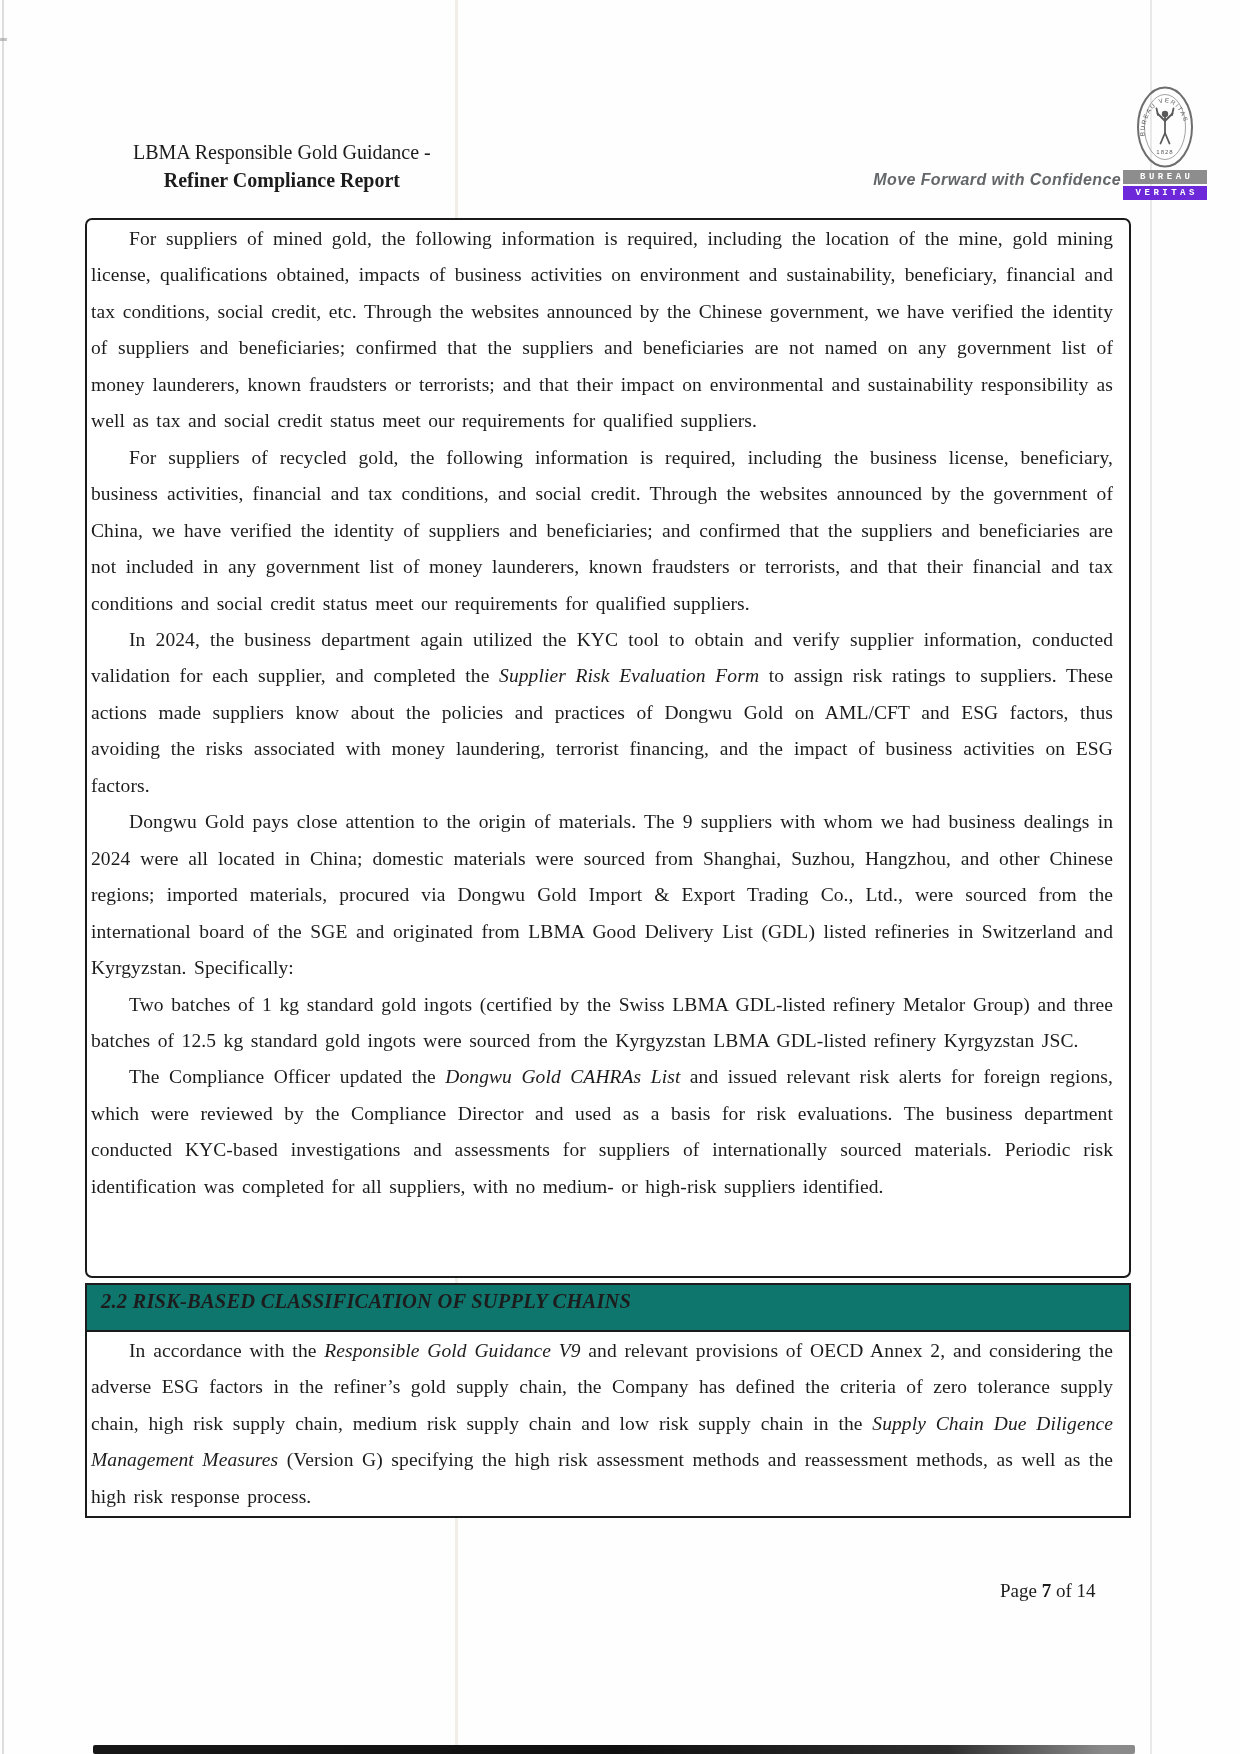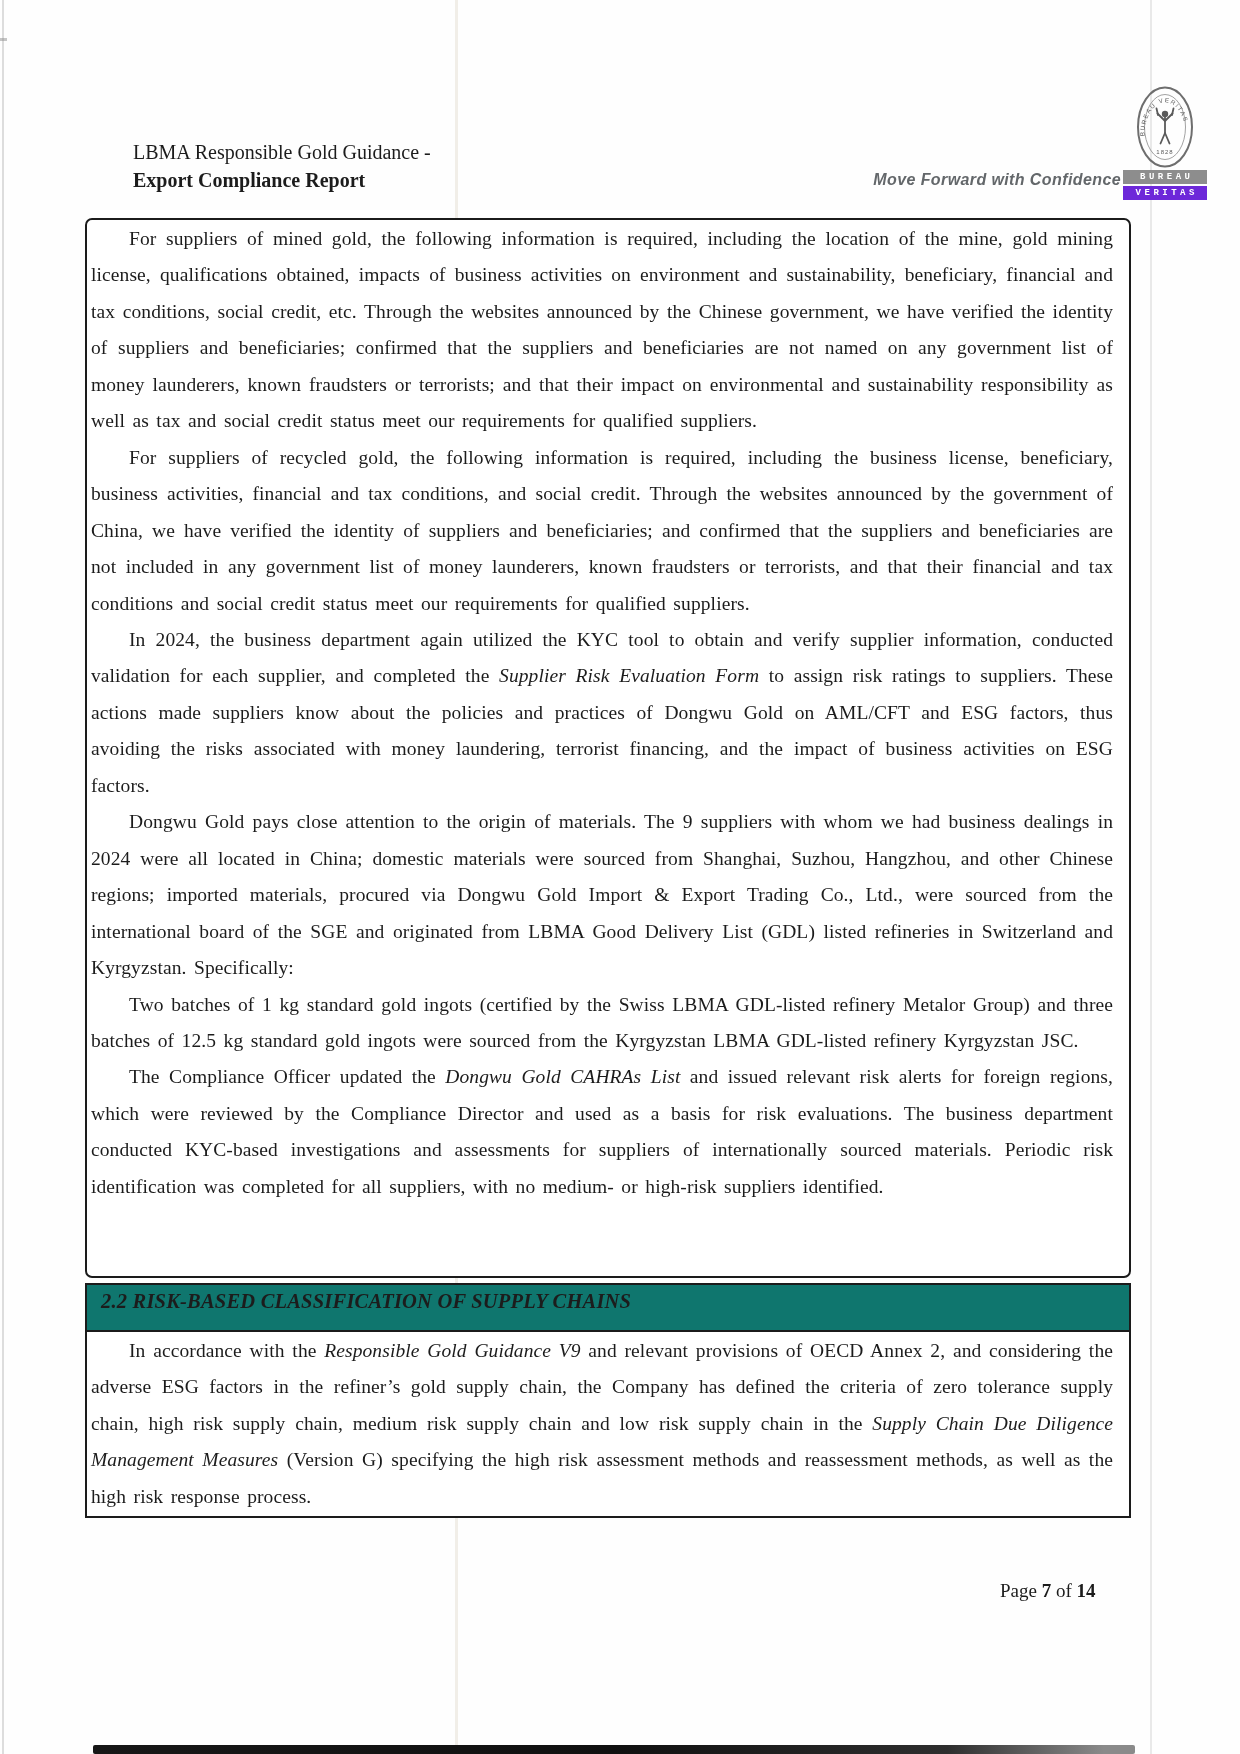--- a/index.html
+++ b/index.html
@@ -18,21 +18,21 @@
   .edge-tick       { position: absolute; left: 0;      top: 38px; width: 7px; height: 3px; background: rgba(140,140,140,0.5); }
   .fold-line       { position: absolute; left: 455px;  top: 0; width: 3px; height: 1754px; background: rgba(222,216,200,0.40); }
   .edge-line-right { position: absolute; left: 1150px; top: 0; width: 2px; height: 1754px; background: rgba(185,185,185,0.30); }
   .bottom-artifact {
     position: absolute; left: 93px; top: 1745px; width: 1042px; height: 9px;
     background: linear-gradient(90deg, #171717 0%, #101010 50%, #2e2e2e 82%, #8a8a8a 97%);
     border-radius: 2px;
   }
 
   
-  .header { position: absolute; left: 133px; top: 138px; font-size: 20px; line-height: 28px; }
+  .header { position: absolute; left: 133px; top: 138px; font-size: 20px; line-height: 28px; text-align: center; }
   .header .hl2 { font-weight: bold; }
 
   .tagline {
     position: absolute; left: 724px; top: 171px; width: 397px; text-align: right;
     font-family: "Liberation Sans", "DejaVu Sans", sans-serif;
     font-style: italic; font-weight: bold; font-size: 16px; letter-spacing: 0.4px;
     color: #63676a;
   }
 
   
@@ -74,21 +74,21 @@
 
 <div class="page">
 
   <div class="edge-line-left"></div>
   <div class="edge-tick"></div>
   <div class="fold-line"></div>
   <div class="edge-line-right"></div>
 
   <div class="header">
     <div class="hl1">LBMA Responsible Gold Guidance -</div>
-    <div class="hl2">Export Compliance Report</div>
+    <div class="hl2">Refiner Compliance Report</div>
   </div>
 
   <div class="tagline">Move Forward with Confidence</div>
 
   <div class="logo">
     <svg width="58" height="82" viewBox="0 0 58 82" aria-hidden="true">
       <ellipse cx="29" cy="41" rx="27" ry="39.5" fill="none" stroke="#6e6e6e" stroke-width="2"></ellipse>
       <ellipse cx="29" cy="41" rx="20.5" ry="32.5" fill="none" stroke="#8a8a8a" stroke-width="0.8"></ellipse>
       <path id="bv-arc" d="M 9,56 A 20.5 32.5 0 1 1 49,56" fill="none"></path>
       <text font-family="Liberation Sans, DejaVu Sans, sans-serif" font-size="6.2" letter-spacing="1.4" fill="#5a5a5a">
@@ -117,17 +117,17 @@
   </div>
 
   <div class="section-heading">
     <span>2.2 RISK-BASED CLASSIFICATION OF SUPPLY CHAINS</span>
   </div>
 
   <div class="box box2">
     <p><span>In accordance with the </span><span style="font-style: italic;">Responsible Gold Guidance V9</span><span> and relevant provisions of OECD Annex 2, and considering the adverse ESG factors in the refiner’s gold supply chain, the Company has defined the criteria of zero tolerance supply chain, high risk supply chain, medium risk supply chain and low risk supply chain in the </span><span style="font-style: italic;">Supply Chain Due Diligence Management Measures</span><span> (Version G) specifying the high risk assessment methods and reassessment methods, as well as the high risk response process.</span></p>
   </div>
 
-  <div class="footer"><span>Page </span><span style="font-weight: bold;">7</span><span> of </span><span style="font-weight: bold;">14</span></div>
+  <div class="footer"><span>Page </span><span style="font-weight: bold;">7</span><span> of </span><span style="font-weight: normal;">14</span></div>
 
   <div class="bottom-artifact"></div>
 
 </div>
 
 </body></html>

